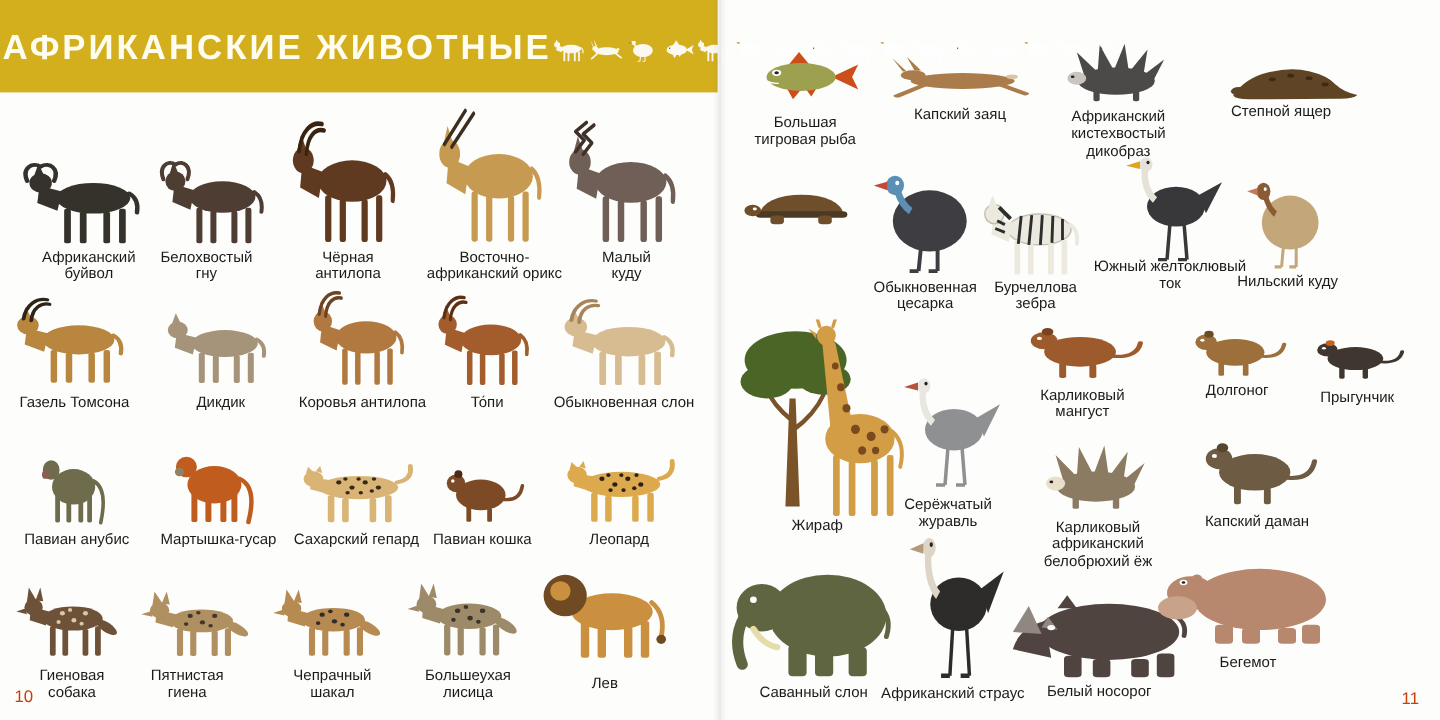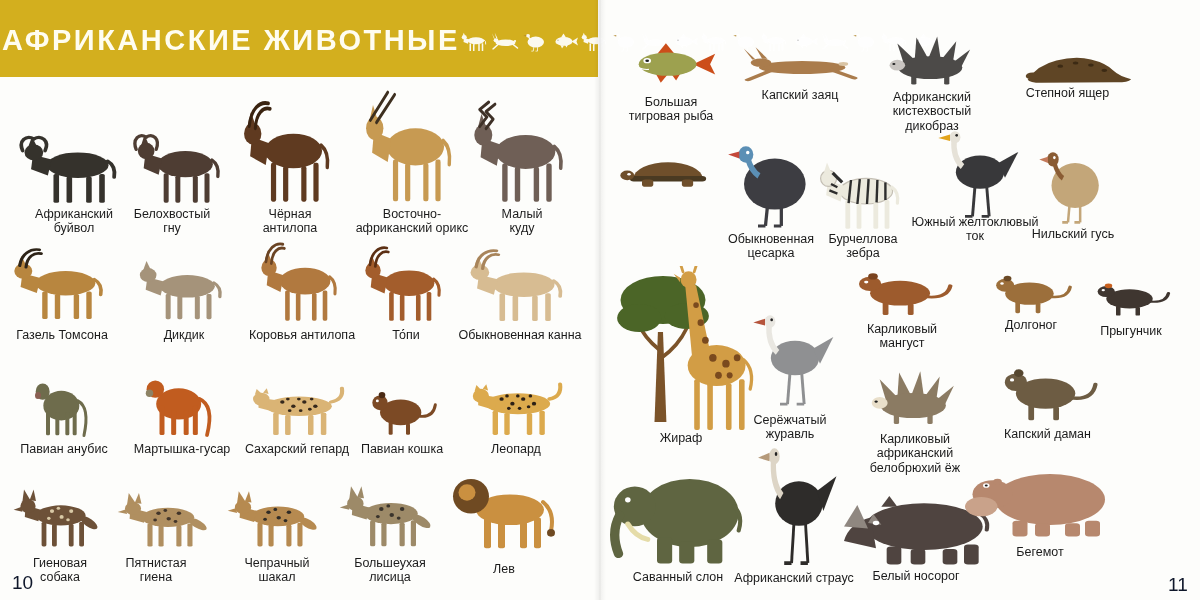--- a/index.html
+++ b/index.html
@@ -9,21 +9,21 @@
   .page-left{left:0}.page-right{left:600px}
   .banner{position:absolute;left:0;top:0;width:598px;height:77px;box-sizing:border-box;
           display:flex;flex-direction:row;align-items:center;justify-content:space-between;
           padding:7px 2px 3px;background:#d3af1e}
   .banner h1{margin:0;font-size:29px;font-weight:bold;letter-spacing:2.5px;color:#fffdf0;white-space:nowrap}
   .frieze{display:flex;justify-content:space-between;align-items:flex-end;width:96%;opacity:.93}
   .frieze svg{color:#ffffff;display:block}
   .cell{position:absolute;margin:0;padding:0}
   .cell .art{display:block}
   .lbl{position:absolute;text-align:center;font-size:12.5px;line-height:1.14;color:#1b1b1b}
-  .page-num{position:absolute;font-size:19px;color:#0f172a}
+  .page-num{position:absolute;font-size:14px;color:#c2410c}
   .gutter{position:absolute;left:594px;top:0;width:12px;height:600px;
           background:linear-gradient(90deg,rgba(0,0,0,0) 0%,rgba(0,0,0,.05) 40%,rgba(0,0,0,.09) 50%,rgba(0,0,0,.04) 62%,rgba(0,0,0,0) 100%)}
   .defs{position:absolute;width:0;height:0}
 </style>
 </head>
 <body>
 
 <svg class="defs" xmlns="http://www.w3.org/2000/svg">
   <symbol id="sym-quadruped" viewBox="0 0 120 100">
     <g fill="currentColor">
@@ -439,21 +439,21 @@
       <figure class="cell" style="left: 360px; top: 244px; width: 92px;">
         <svg class="art" width="92" height="80" viewBox="0 0 120 100" preserveAspectRatio="none" style="color: rgb(163, 93, 44); --accent: #5c3014;">
           <use href="#sym-antelope" xlink:href="#sym-antelope"></use>
         </svg>
         <figcaption class="lbl" style="width: 50px; left: 21px; top: 84px;">То́пи</figcaption>
       </figure>
       <figure class="cell" style="left: 464px; top: 247px; width: 112px;">
         <svg class="art" width="112" height="77" viewBox="0 0 120 100" preserveAspectRatio="none" style="color: rgb(215, 188, 146); --accent: #a8845a;">
           <use href="#sym-antelope" xlink:href="#sym-antelope"></use>
         </svg>
-        <figcaption class="lbl" style="width: 145px; left: -16.5px; top: 81px;">Обыкновенная канна</figcaption>
+        <figcaption class="lbl" style="width: 145px; left: -16.5px; top: 81px;">Обыкновенная слон</figcaption>
       </figure>
       <figure class="cell" style="left: 24px; top: 362px; width: 80px;">
         <svg class="art" width="80" height="78" viewBox="0 0 120 100" preserveAspectRatio="none" style="color: rgb(110, 108, 76); --accent: #8a5f52;">
           <use href="#sym-monkey" xlink:href="#sym-monkey"></use>
         </svg>
         <figcaption class="lbl" style="width: 110px; left: -15px; top: 80px;">Павиан анубис</figcaption>
       </figure>
       <figure class="cell" style="left: 132px; top: 358px; width: 100px;">
         <svg class="art" width="100" height="82" viewBox="0 0 120 100" preserveAspectRatio="none" style="color: rgb(193, 92, 31); --accent: #8d8365;">
           <use href="#sym-monkey" xlink:href="#sym-monkey"></use>
@@ -557,21 +557,21 @@
       <figure class="cell" style="left: 925px; top: 128px; width: 100px;">
         <svg class="art" width="100" height="92" viewBox="0 0 120 100" preserveAspectRatio="none" style="color: rgb(56, 56, 58); --accent: #e6e2d8; --beak: #e2a41c;">
           <use href="#sym-tallbird" xlink:href="#sym-tallbird"></use>
         </svg>
         <figcaption class="lbl" style="width: 135px; left: -17.5px; top: 87px;">Южный желтоклювый ток</figcaption>
       </figure>
       <figure class="cell" style="left: 1030px; top: 136px; width: 86px;">
         <svg class="art" width="86" height="90" viewBox="0 0 120 100" preserveAspectRatio="none" style="color: rgb(195, 166, 121); --accent: #8a5c34; --beak: #c47a5a;">
           <use href="#sym-roundbird" xlink:href="#sym-roundbird"></use>
         </svg>
-        <figcaption class="lbl" style="width: 105px; left: -9.5px; top: 91px;">Нильский гусь</figcaption>
+        <figcaption class="lbl" style="width: 105px; left: -9.5px; top: 91px;">Нильский куду</figcaption>
       </figure>
       <figure class="cell" style="left: 844px; top: 256px; width: 116px;">
         <svg class="art" width="116" height="62" viewBox="0 0 120 100" preserveAspectRatio="none" style="color: rgb(157, 91, 45); --accent: #7a431f;">
           <use href="#sym-rodent" xlink:href="#sym-rodent"></use>
         </svg>
         <figcaption class="lbl" style="width: 90px; left: 13px; top: 66px;">Карликовый мангуст</figcaption>
       </figure>
       <figure class="cell" style="left: 984px; top: 260px; width: 94px;">
         <svg class="art" width="94" height="56" viewBox="0 0 120 100" preserveAspectRatio="none" style="color: rgb(156, 111, 59); --accent: #6b4a26;">
           <use href="#sym-rodent" xlink:href="#sym-rodent"></use>

